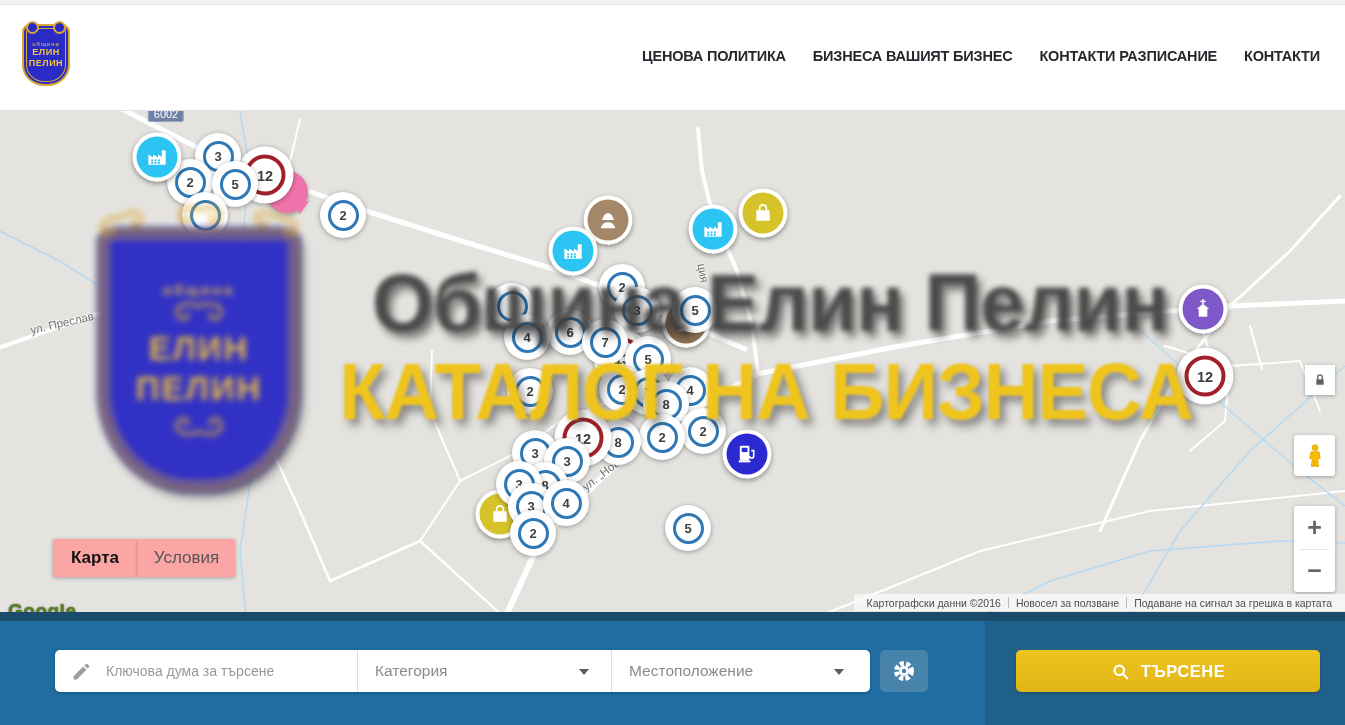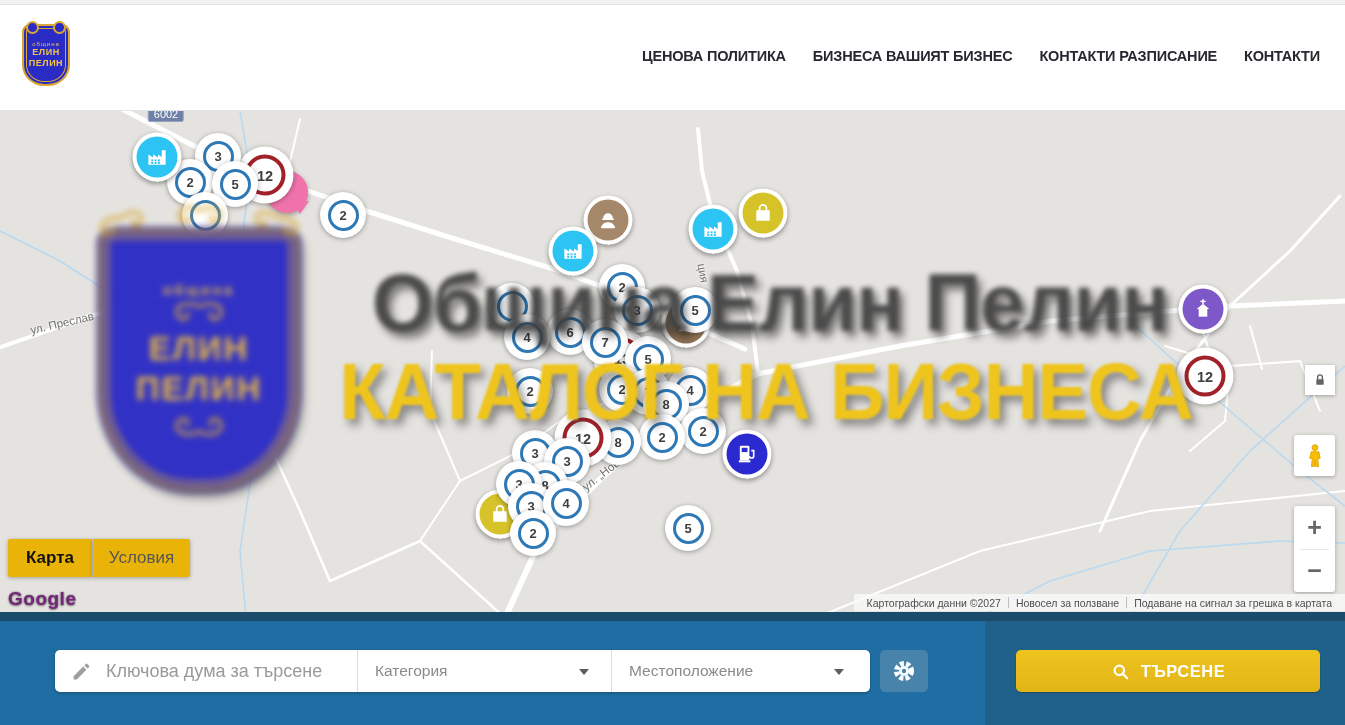--- a/index.html
+++ b/index.html
@@ -47,44 +47,44 @@
   #watermark{position:absolute;inset:0;z-index:500;pointer-events:none;}
   .wm-logo{position:absolute;left:88px;top:105px;width:222px;height:278px;filter:blur(3px);opacity:.96;}
   .wm-shield{position:absolute;left:12px;top:14px;right:12px;bottom:4px;background:#2a2ac5;border:3px solid #d9a733;border-radius:16px 16px 46% 46%/12px 12px 38% 38%;box-shadow:0 0 0 3px #191994,inset 0 0 0 4px #2a2ac5,inset 0 0 0 6px #d9a733, 4px 6px 10px rgba(0,0,0,.5);display:flex;flex-direction:column;align-items:center;justify-content:center;gap:2px;}
   .wm-shield .ob{font-size:14px;color:#e8b83c;letter-spacing:3px;font-weight:700;}
   .wm-shield .nm{font-size:33px;font-weight:700;color:#e8b83c;letter-spacing:2px;line-height:1.15;}
   .wm-curl{position:absolute;z-index:2;}
   .wm-title{position:absolute;left:770px;top:192px;transform:translate(-50%,-50%) scaleX(.97);font-size:82px;font-weight:700;color:#3e3e3e;letter-spacing:-1px;white-space:nowrap;filter:blur(2.6px);opacity:.92;text-shadow:5px 6px 8px rgba(0,0,0,.55);}
   .wm-sub{position:absolute;left:766px;top:281px;transform:translate(-50%,-50%) scaleX(.96);font-size:79px;font-weight:800;color:#eec41d;letter-spacing:-1px;white-space:nowrap;filter:blur(1.1px);text-shadow:5px 6px 9px rgba(50,50,50,.55);}
 
   
-  .mt-btn{position:absolute;top:428px;height:38px;background:#eab308;box-shadow:0 1px 4px rgba(0,0,0,.3);display:flex;align-items:center;justify-content:center;font-size:17px;cursor:pointer;z-index:600;}
+  .mt-btn{position:absolute;top:428px;height:38px;background:#fca5a5;box-shadow:0 1px 4px rgba(0,0,0,.3);display:flex;align-items:center;justify-content:center;font-size:17px;cursor:pointer;z-index:600;margin-left:45px;}
   #btn-map{left:8px;width:84px;font-weight:700;color:#111;border-radius:2px 0 0 2px;}
   #btn-sat{left:93px;width:97px;color:#565656;border-radius:0 2px 2px 0;}
   #lock-btn{position:absolute;left:1305px;top:254px;width:30px;height:30px;background:#fff;box-shadow:0 1px 4px rgba(0,0,0,.3);display:flex;align-items:center;justify-content:center;cursor:pointer;z-index:600;}
   #pegman{position:absolute;left:1294px;top:324px;width:41px;height:41px;background:#fff;border-radius:3px;box-shadow:0 1px 4px rgba(0,0,0,.3);display:flex;align-items:center;justify-content:center;cursor:grab;z-index:600;}
   #zoomctl{position:absolute;left:1294px;top:395px;width:41px;height:86px;background:#fff;border-radius:3px;box-shadow:0 1px 4px rgba(0,0,0,.3);display:flex;flex-direction:column;z-index:600;}
   #zoomctl .zbtn{flex:1;display:flex;align-items:center;justify-content:center;font-size:25px;font-weight:700;color:#666;cursor:pointer;}
   #zoomctl .zdiv{height:1px;background:#e6e6e6;margin:0 6px;}
-  #glogo{position:absolute;left:8px;top:477px;font-size:19px;font-weight:700;color:#701a75;letter-spacing:.5px;z-index:600;text-shadow:0 0 2px rgba(90,90,90,.9),0 1px 2px rgba(90,90,90,.7);opacity:.95;}
+  #glogo{position:absolute;left:8px;top:489px;font-size:19px;font-weight:700;color:#4d7c0f;letter-spacing:.5px;z-index:600;text-shadow:0 0 2px rgba(90,90,90,.9),0 1px 2px rgba(90,90,90,.7);opacity:.95;}
   #attribution{position:absolute;right:0;bottom:6px;height:17px;background:rgba(250,250,250,.78);display:flex;align-items:center;gap:0;z-index:600;padding:0 6px;}
   #attribution span{font-size:10.5px;color:#4e4e4e;padding:0 7px;white-space:nowrap;}
   #attribution .sep{width:1px;height:11px;background:#bdbdbd;padding:0;}
   #attribution a{text-decoration:none;color:#4e4e4e;cursor:pointer;}
 
   
   #searchbar{position:absolute;top:612px;left:0;width:1345px;height:113px;background:#1f6da2;z-index:900;}
   #searchbar .darkstrip{position:absolute;top:0;left:0;width:100%;height:9px;background:#1b4b6b;}
   #searchbar .rightpanel{position:absolute;left:985px;top:9px;right:0;bottom:0;background:#20618a;}
   .sfield-bar{position:absolute;left:55px;top:38px;width:815px;height:42px;background:#fff;border-radius:5px;display:flex;align-items:stretch;box-shadow:0 1px 3px rgba(0,0,0,.25);}
   .sfield-bar .sec{position:relative;display:flex;align-items:center;}
   .sec.kw{width:303px;border-right:1px solid #ddd;padding-left:16px;gap:12px;}
   .sec.cat{width:254px;border-right:1px solid #ddd;padding-left:17px;cursor:pointer;}
   .sec.loc{flex:1;padding-left:17px;cursor:pointer;}
-  .sec input{border:0;outline:0;flex:1;font-size:18px;color:#8b5cf6;min-width:0;background:transparent;}
+  .sec input{border:0;outline:0;flex:1;font-size:14px;color:#8b5cf6;min-width:0;background:transparent;}
   .sec input::placeholder{color:#9a9a9a;}
   .sec .val{font-size:15.5px;color:#8a8a8a;}
   .caret{position:absolute;top:50%;margin-top:-2px;width:0;height:0;border:5px solid transparent;border-top:6px solid #5d5d5d;}
   .sec.cat .caret{right:22px;} .sec.loc .caret{right:26px;}
   #gear-btn{position:absolute;left:880px;top:38px;width:48px;height:42px;background:#4883ab;border-radius:5px;display:flex;align-items:center;justify-content:center;cursor:pointer;}
   #search-btn{position:absolute;left:1016px;top:38px;width:304px;height:42px;background:linear-gradient(#eec41e,#e2b517);border-radius:5px;display:flex;align-items:center;justify-content:center;gap:11px;cursor:pointer;box-shadow:0 1px 2px rgba(0,0,0,.25);}
   #search-btn span{font-size:16.5px;font-weight:800;color:#fff;letter-spacing:.5px;}
 </style>
 </head>
 <body>
@@ -460,21 +460,21 @@
         </svg>
     </div>
     <div id="zoomctl">
       <div class="zbtn">+</div>
       <div class="zdiv"></div>
       <div class="zbtn">−</div>
     </div>
 
     <a id="glogo">Google</a>
     <div id="attribution">
-      <span>Картографски данни ©2027</span>
+      <span>Картографски данни ©2016</span>
       <span class="sep"></span>
       <span><a>Новосел за ползване</a></span>
       <span class="sep"></span>
       <span><a>Подаване на сигнал за грешка в картата</a></span>
     </div>
   </div>
 
   <div id="searchbar">
     <div class="darkstrip"></div>
     <div class="rightpanel"></div>

